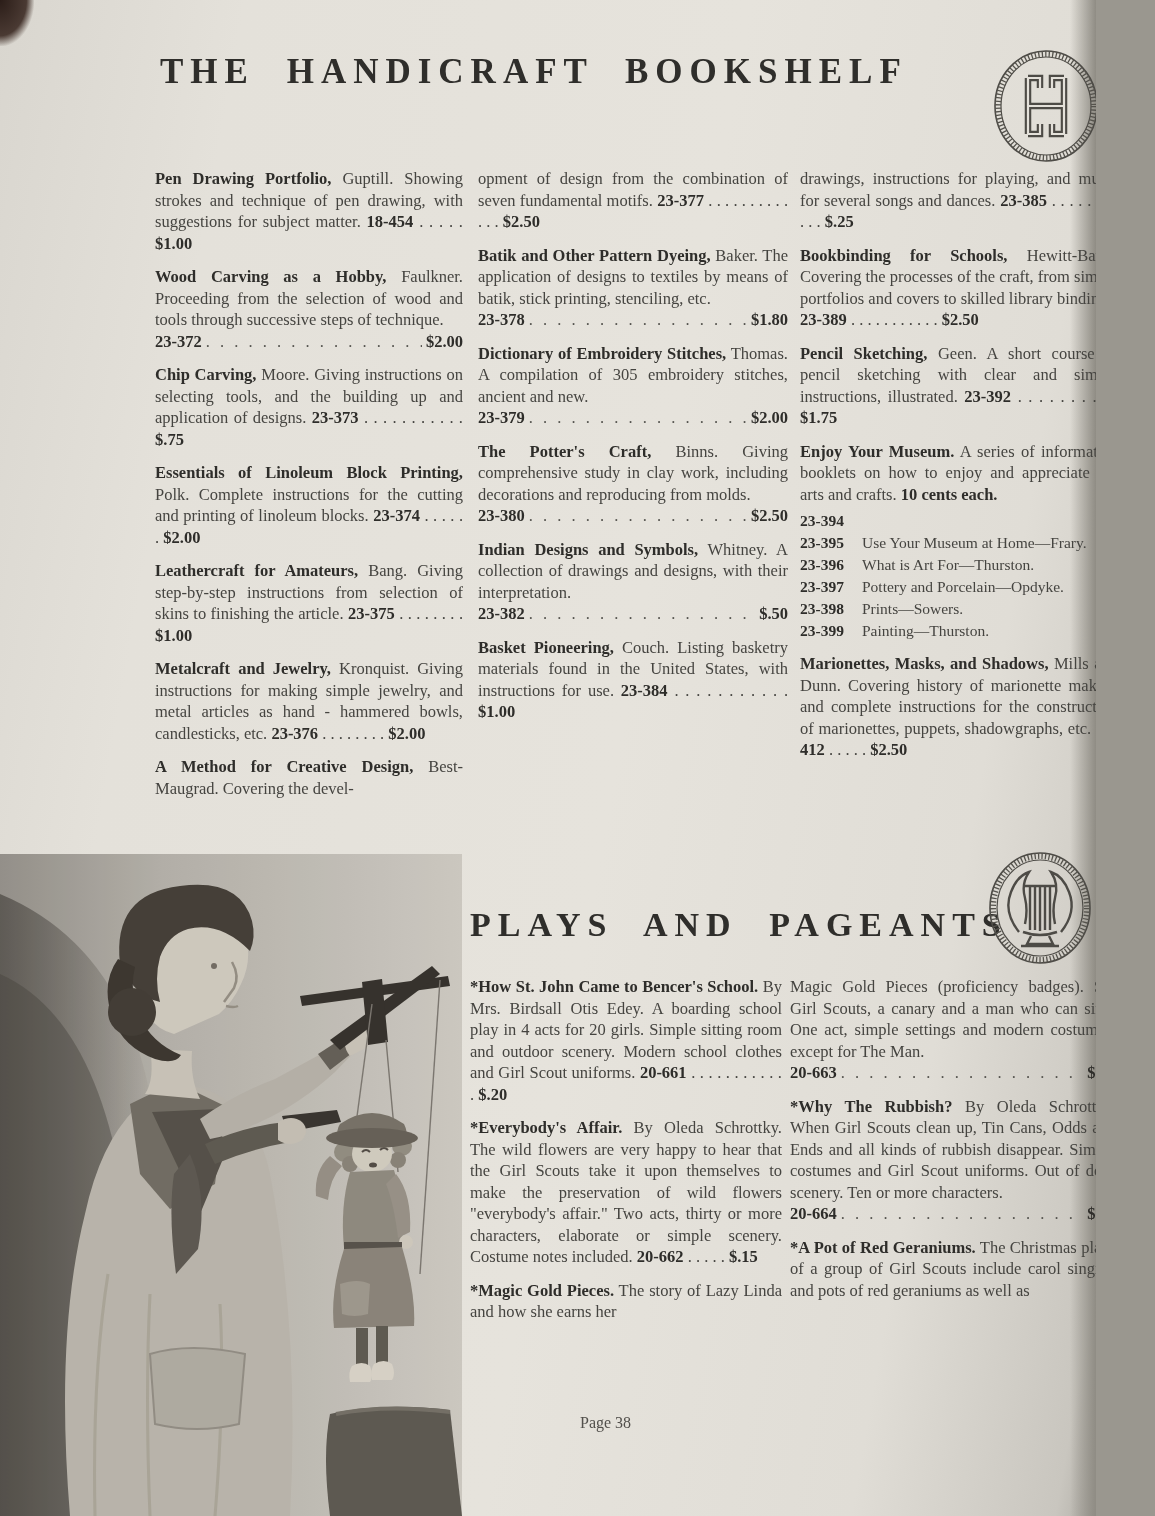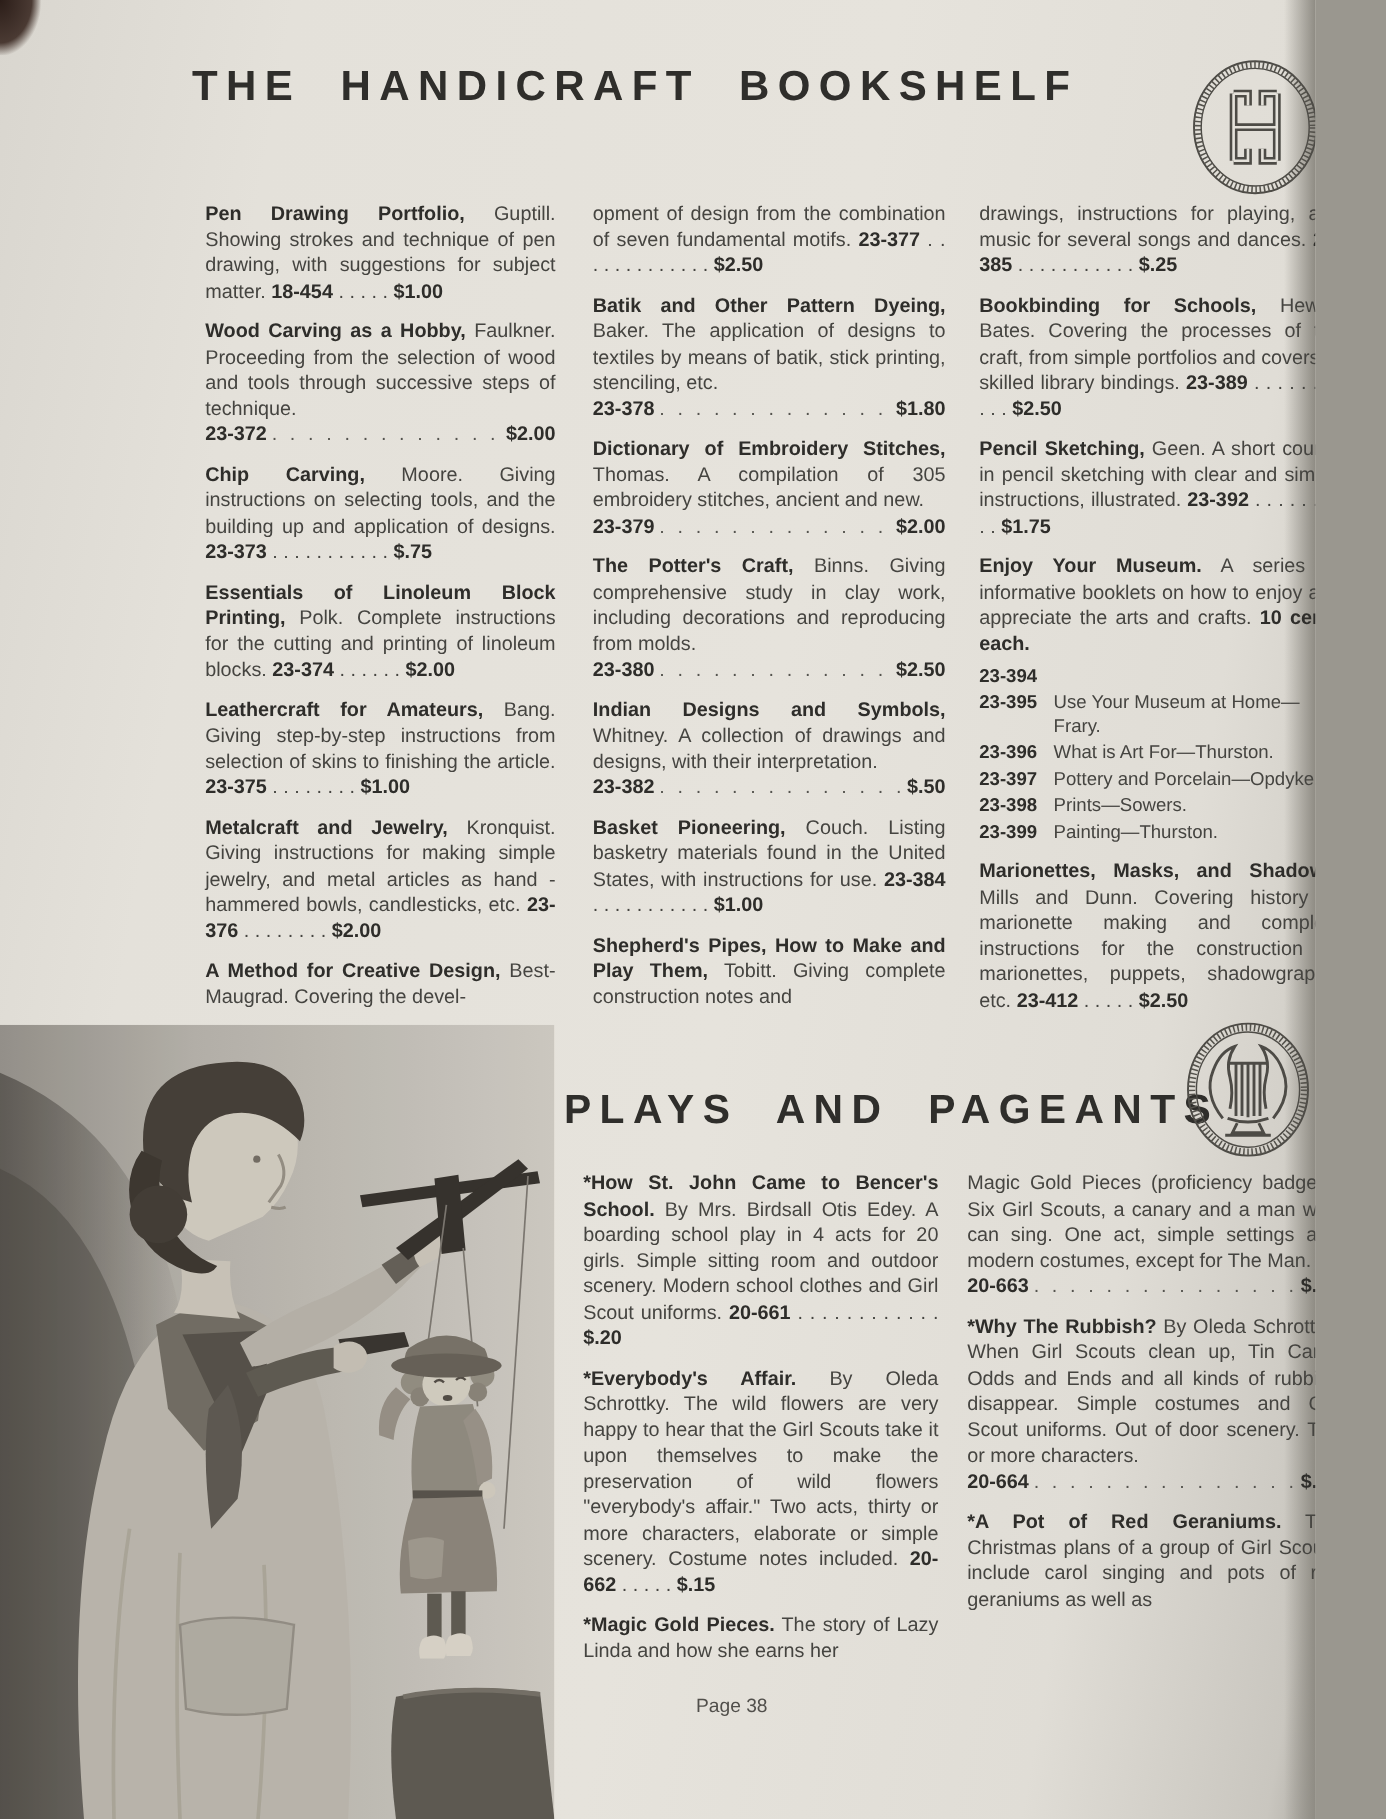--- a/index.html
+++ b/index.html
@@ -1,34 +1,34 @@
 <!DOCTYPE html>
 <html><head>
 <meta charset="utf-8">
 <style>
   html,body{margin:0;padding:0;background:#9a978f;}
   .page{
     position:relative;width:1096px;height:1516px;overflow:hidden;
     background:linear-gradient(100deg,#d9d6cf 0%,#e4e1da 18%,#e6e3dc 55%,#e0ddd6 82%,#c9c6bf 97%,#b0ada6 100%);
-    font-family:Liberation Sans, sans-serif;
+    font-family:Liberation Serif, serif;
     color:#454440;
   }
   .corner-tl{position:absolute;left:0;top:0;width:34px;height:46px;
     background:radial-gradient(ellipse at 0 0,#2b1d18 0%,#4a3a33 55%,transparent 72%);}
   .edge-right{position:absolute;right:0;top:0;width:26px;height:100%;
     background:linear-gradient(90deg,transparent,#8f8c84);}
   .smudge{position:absolute;left:1136px;top:380px;width:14px;height:60px;border-radius:50%;
     background:radial-gradient(#7a776f,transparent 70%);}
   h1.sect{
     position:absolute;margin:0;font-weight:bold;color:#2f2e2b;
     font-size:35px;letter-spacing:7px;word-spacing:16px;white-space:nowrap;
   }
   .emblem{position:absolute;}
   .col{position:absolute;font-size:16.5px;line-height:21.5px;text-align:justify;}
-  .entry{margin:0 0 12px 16px;}
+  .entry{margin:0 0 12px 0;}
   .entry .para{margin:0;}
   .entry b{color:#2e2d2a;}
   .price-row{display:flex;align-items:baseline;font-weight:bold;color:#2e2d2a;justify-content:center;}
   .price-row .leader{flex:1;overflow:hidden;white-space:nowrap;font-weight:normal;color:#55544f;letter-spacing:3px;margin:0 4px;}
   .sublist{margin-top:6px;font-size:15.5px;line-height:20px;text-align:left;}
   .subrow{display:flex;margin-bottom:2px;}
   .subrow .scode{flex:0 0 62px;font-weight:bold;color:#2e2d2a;}
   .subrow .stext{flex:1;}
   .pagenum{position:absolute;left:580px;top:1414px;font-size:16px;color:#514f4b;}
   .photo{position:absolute;left:0;top:854px;width:462px;height:662px;}
@@ -119,23 +119,20 @@
       <div class="entry">
         <p class="para"><b>Indian Designs and Symbols,</b><span> Whitney. A collection of drawings and designs, with their interpretation.</span></p>
         <div class="price-row">
           <span>23-382</span>
           <span class="leader">. . . . . . . . . . . . . . . . . . . . . . . . . . . . . . . . . . . . . . . . . . . . . . . . . . . . . . . . . . . . </span>
           <span>$.50</span>
         </div>
       </div>
       <div class="entry">
         <p class="para"><b>Basket Pioneering,</b><span> Couch.  Listing basketry materials found in the United States, with instructions for use.  </span><b>23-384</b><span> . . . . . . . . . . . </span><b>$1.00</b></p>
-      </div>
-      <div class="entry">
-        <p class="para"><b>Shepherd's Pipes, How to Make and Play Them,</b><span> Tobitt.  Giving complete construction notes and</span></p>
       </div>
     </div>
   <div class="col" id="bs-col-2" style="left:800px;top:168px;width:318px;">
       <div class="entry">
         <p class="para"><span>drawings, instructions for playing, and music for several songs and dances. </span><b>23-385</b><span> . . . . . . . . . . . </span><b>$.25</b></p>
       </div>
       <div class="entry">
         <p class="para"><b>Bookbinding for Schools,</b><span> Hewitt-Bates. Covering the processes of the craft, from simple portfolios and covers to skilled library bindings. </span><b>23-389</b><span> . . . . . . . . . . . </span><b>$2.50</b></p>
       </div>
       <div class="entry">

